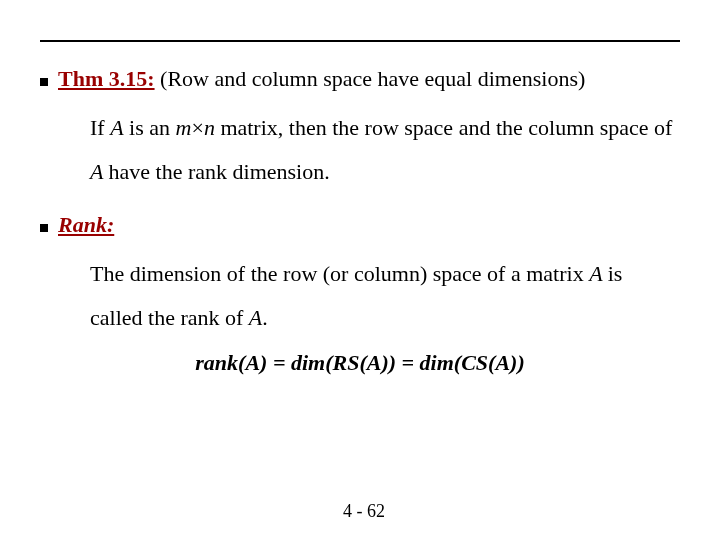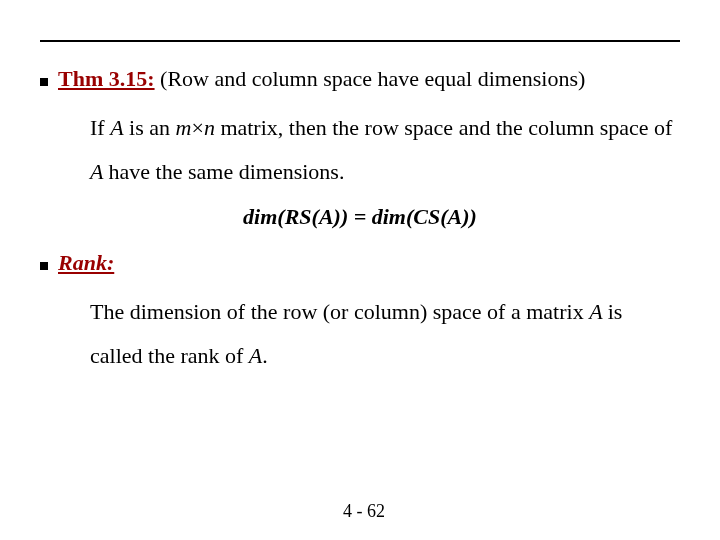--- a/index.html
+++ b/index.html
@@ -82,36 +82,36 @@
   <div class="rule"></div>
 
   <div class="bullet-row">
     <div class="square-bullet"></div>
     <div>
       <span class="heading-part">Thm 3.15:</span><span class="heading-tail"> (Row and column space have equal dimensions)</span>
     </div>
   </div>
 
   <div class="body-block">
-    <span>If </span><span class="italic">A</span><span> is an </span><span class="italic">m</span><span>×</span><span class="italic">n</span><span> matrix, then the row space and the column space of  </span><span class="italic">A </span><span>have the same dimensions.</span>
+    <span>If </span><span class="italic">A</span><span> is an </span><span class="italic">m</span><span>×</span><span class="italic">n</span><span> matrix, then the row space and the column space of  </span><span class="italic">A </span><span>have the rank dimension.</span>
   </div>
 
-  <div class="center-eq">
-    <span class="italic">dim(RS(A)) = dim(CS(A))</span>
-  </div>
 
   <div class="bullet-row" style="margin-top:18px;font-style:italic;">
     <div class="hollow-bullet"></div>
     <div>
       <span class="heading-part">Rank:</span>
     </div>
   </div>
 
   <div class="body-block" style="">
     <span>The dimension of the row (or column) space of a matrix </span><span class="italic">A </span><span>is called the rank of  </span><span class="italic">A</span><span>.</span>
   </div>
 
+  <div class="center-eq">
+    <span class="italic">rank(A) = dim(RS(A)) = dim(CS(A))</span>
+  </div>
 
   <div class="footer">
     <span>4 - 62</span>
   </div>
 
 </div>
 
 </body></html>

